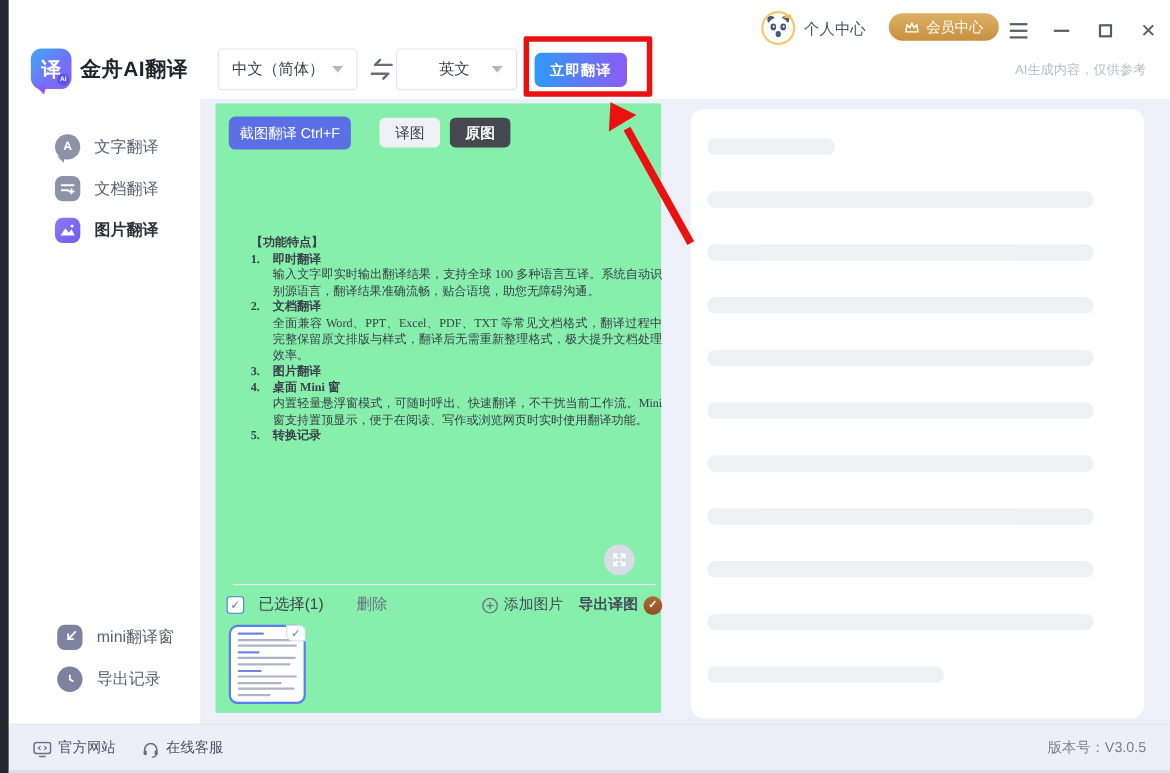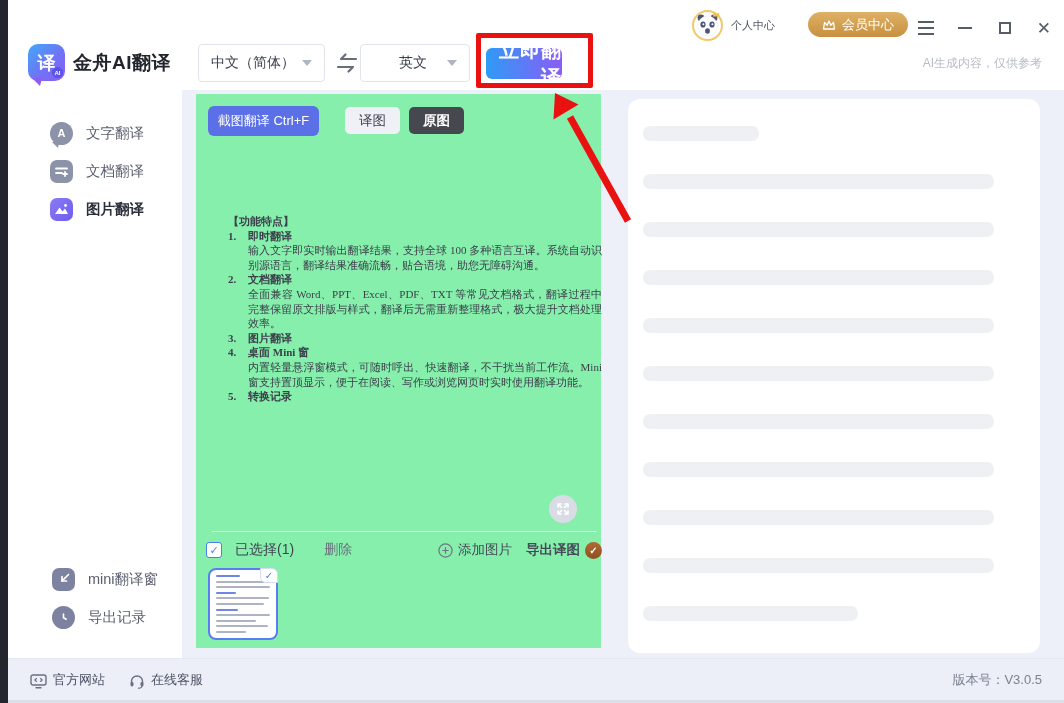--- a/index.html
+++ b/index.html
@@ -23,39 +23,39 @@
   .nav-item.active .nav-label { color:#2c303b; font-weight:bold; }
   .nico { width:23px; height:23px; border-radius:7px; background:#8c92a8; display:flex; align-items:center; justify-content:center; color:#fff; font-size:11px; font-weight:bold; flex:0 0 auto; position:relative; }
   .nico.bubble { border-radius:50% 50% 50% 50%; }
   .nico.bubble:after { content:""; position:absolute; left:2px; bottom:-3px; border-left:6px solid transparent; border-right:1px solid transparent; border-top:6px solid #8c92a8; }
   .nico.purple { background:linear-gradient(135deg,#8a7bf5,#6e5cf0); }
   .nav-bottom { padding-left:44px; }
 
   
   .header { left:182px; top:0; width:882px; height:90px; background:#ffffff; }
   .avatar { left:692px; top:10px; width:31px; height:31px; border-radius:50%; background:#fff; border:2px solid #f2c869; overflow:visible; }
-  .user-center { left:731px; top:18px; font-size:11px; color:#4b5160; }
+  .user-center { left:731px; top:18px; font-size:14px; color:#4b5160; }
   .member-pill { left:808px; top:12px; width:100px; height:25px; border-radius:13px; background:linear-gradient(180deg,#deb065,#c79140); color:#fff; display:flex; align-items:center; justify-content:center; gap:6px; font-size:13px; cursor:pointer; }
   .win-controls { left:915px; top:16px; width:140px; height:24px; display:flex; align-items:center; justify-content:space-between; }
   .wc { width:22px; height:22px; display:flex; align-items:center; justify-content:center; color:#565c68; cursor:pointer; }
   .hamburger { display:flex; flex-direction:column; gap:4px; }
   .hamburger i { display:block; width:16px; height:2px; background:#565c68; }
   .min-bar { width:14px; height:2px; background:#565c68; }
   .max-box { width:12px; height:12px; border:2px solid #565c68; }
   .close-x { font-size:17px; line-height:1; }
   .ai-notice { left:790px; top:55px; width:252px; text-align:right; font-size:12px; color:#b8bcc6; }
 
   
   .lang-box { top:44px; height:38px; background:#fff; border:1px solid #e2e4ec; border-radius:4px; display:flex; align-items:center; justify-content:space-between; padding:0 12px; cursor:pointer;text-align:center; }
   .lang-src { left:198px; width:127px; }
   .lang-tgt { left:360px; width:110px; padding-left:38px; }
   .lang-label { font-size:14px; color:#3c414d; }
   .caret { width:0; height:0; border-left:5px solid transparent; border-right:5px solid transparent; border-top:6px solid #b0b5c2; }
   .swap { left:334px; top:51px; width:26px; height:24px; }
-  .translate-btn { left:486px; top:48px; width:76px; height:31px; border-radius:6px; background:linear-gradient(90deg,#2e9bf6,#8b5cf6); color:#fff; font-size:20px; font-weight:bold; display:flex; align-items:center; justify-content:center; border:none; cursor:pointer; letter-spacing:1px;text-align:right; }
+  .translate-btn { left:486px; top:48px; width:84px; height:31px; border-radius:6px; background:linear-gradient(90deg,#2e9bf6,#8b5cf6); color:#fff; font-size:13px; font-weight:bold; display:flex; align-items:center; justify-content:center; border:none; cursor:pointer; letter-spacing:1px; }
 
   
   .anno-rect { left:476px; top:33px; width:117px; height:55px; border:5px solid #ea1111; border-radius:2px; pointer-events:none; z-index:30; }
   .anno-arrow { left:0; top:0; width:1064px; height:703px; pointer-events:none; z-index:30; }
 
   
   .main-card { left:196px; top:94px; width:405px; height:554px; background:#86efac; border-radius:0; }
   .shot-btn { position:absolute; left:12px; top:12px; width:111px; height:30px; background:#5b6fe6; border:none; border-radius:6px; color:#fff; font-size:13px; display:flex; align-items:center; justify-content:center; cursor:pointer; }
   .toggle-group { position:absolute; left:149px; top:13px; display:flex; gap:9px; }
   .tg { height:27px; padding:0 14px; border-radius:5px; font-size:13.5px; display:flex; align-items:center; cursor:pointer; }

